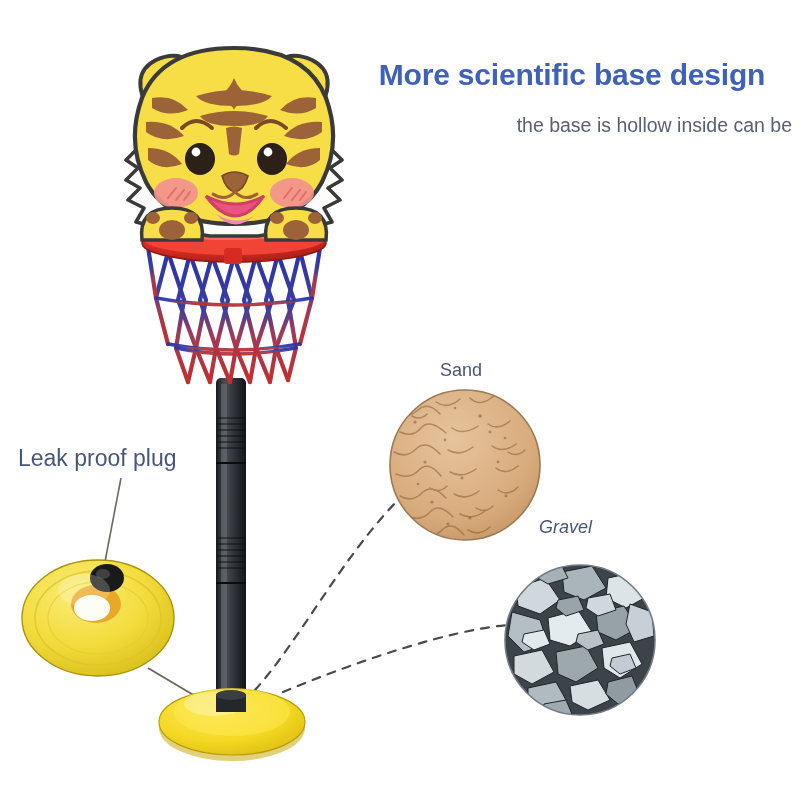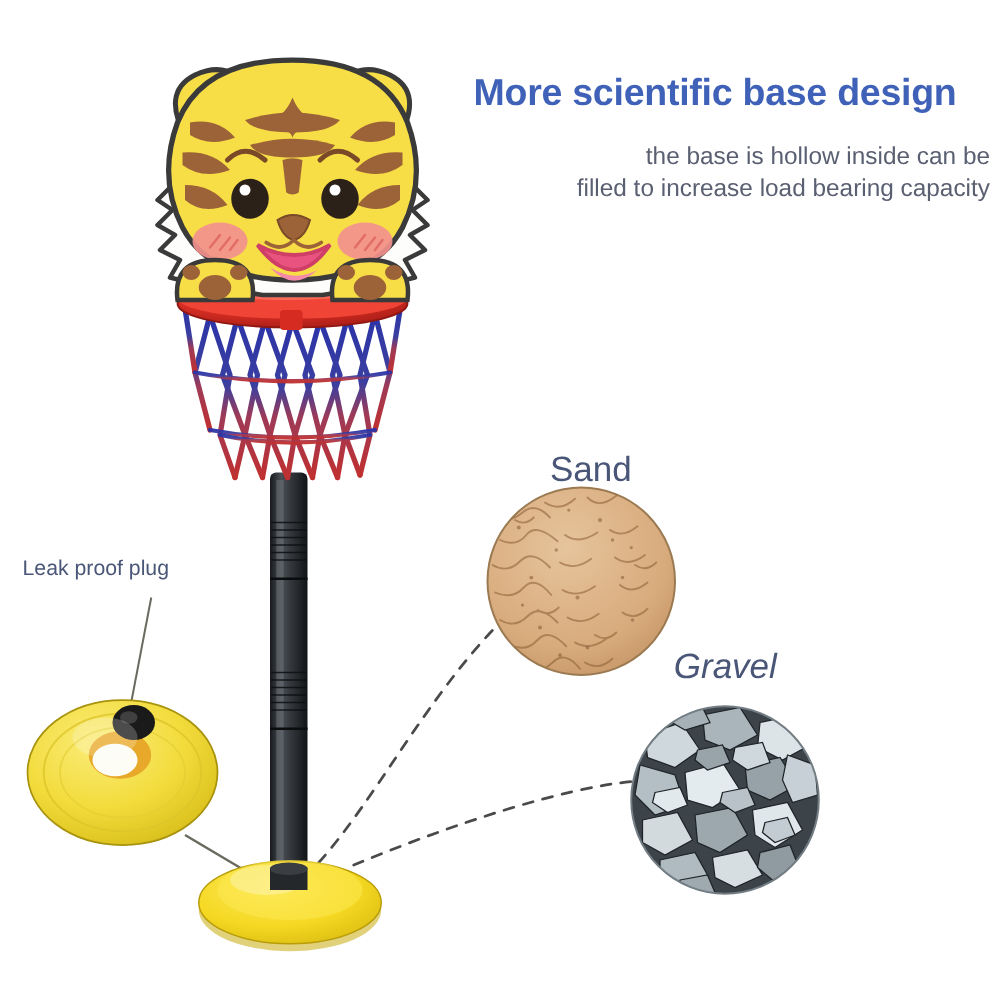--- a/index.html
+++ b/index.html
@@ -16,38 +16,37 @@
   .headline{
     position:absolute;left:352px;top:58px;width:440px;
     font-size:30px;font-weight:bold;letter-spacing:-.2px;
     color:#3f62b8;text-align:center;line-height:1.1;white-space:nowrap;
   }
   .subline{
     position:absolute;left:352px;top:112px;width:440px;
     font-size:19.5px;color:#5a6072;text-align:right;line-height:1.35;
   }
   .callout{
-    position:absolute;font-size:28px;color:#4a5677;white-space:nowrap;
+    position:absolute;font-size:18px;color:#4a5677;white-space:nowrap;
   }
-  .callout.plug{left:18px;top:445px;font-size:17px;}
+  .callout.plug{left:18px;top:445px;font-size:23px;}
   .callout.sand{left:440px;top:360px;}
   .callout.gravel{left:539px;top:517px;font-style:italic;}
 
   
   #art{position:absolute;left:0;top:0;width:800px;height:800px;}
 </style>
 </head>
 <body>
 
 <div id="stage">
 
   <div class="headline">More scientific base design</div>
   <div class="subline">
     <span>the base is hollow inside can be</span><br>
-    <span>filled to increase load bearing capacity</span>
   </div>
 
   <div class="callout plug">Leak proof plug</div>
   <div class="callout sand">Sand</div>
   <div class="callout gravel">Gravel</div>
 
   <svg id="art" viewBox="0 0 800 800">
     <defs>
       <linearGradient id="poleG" x1="0" y1="0" x2="1" y2="0">
         <stop offset="0" stop-color="#17191c"></stop>

